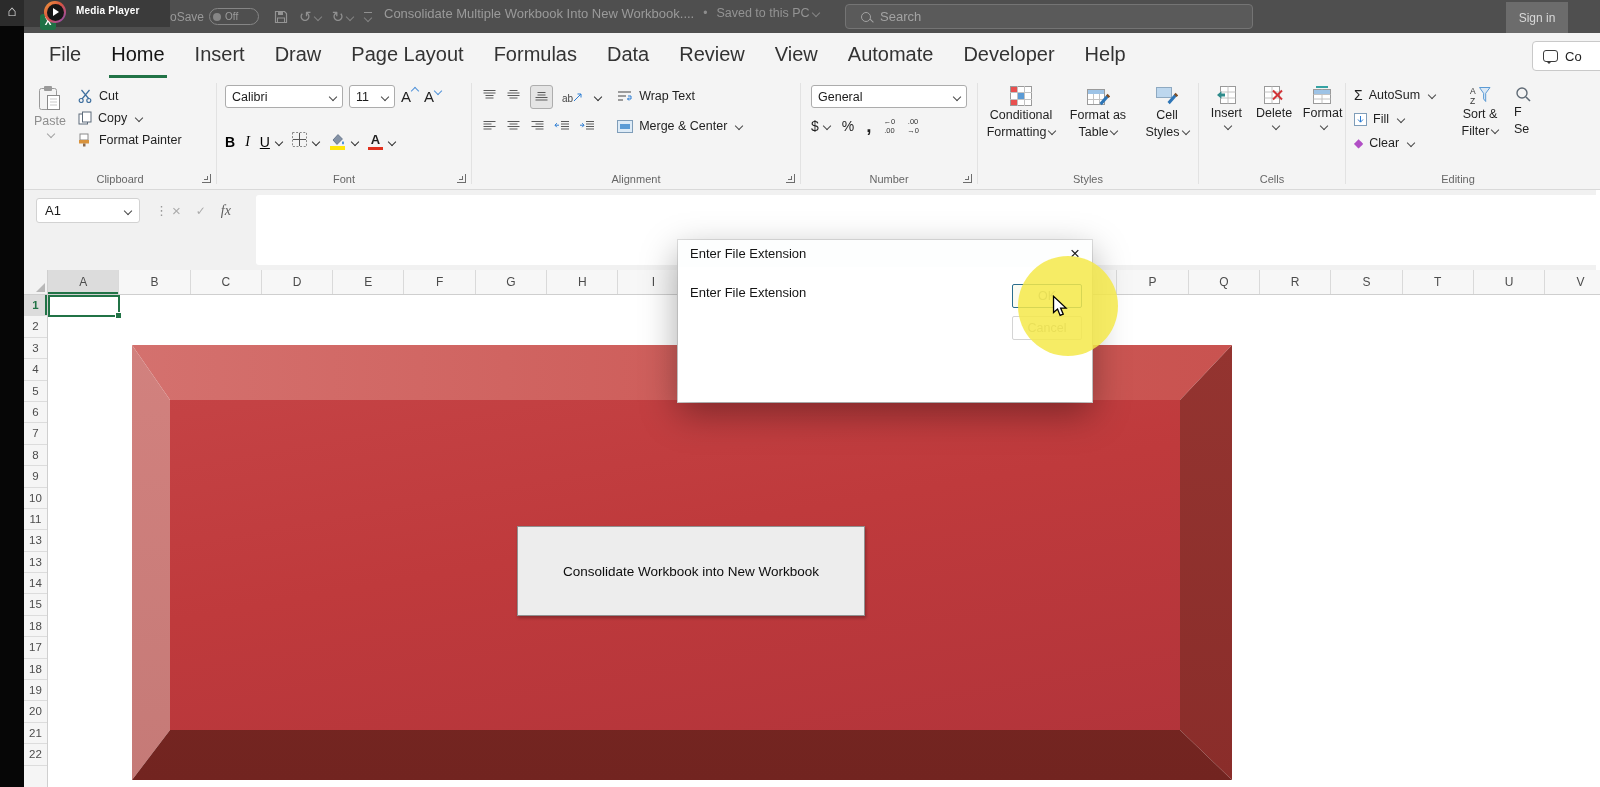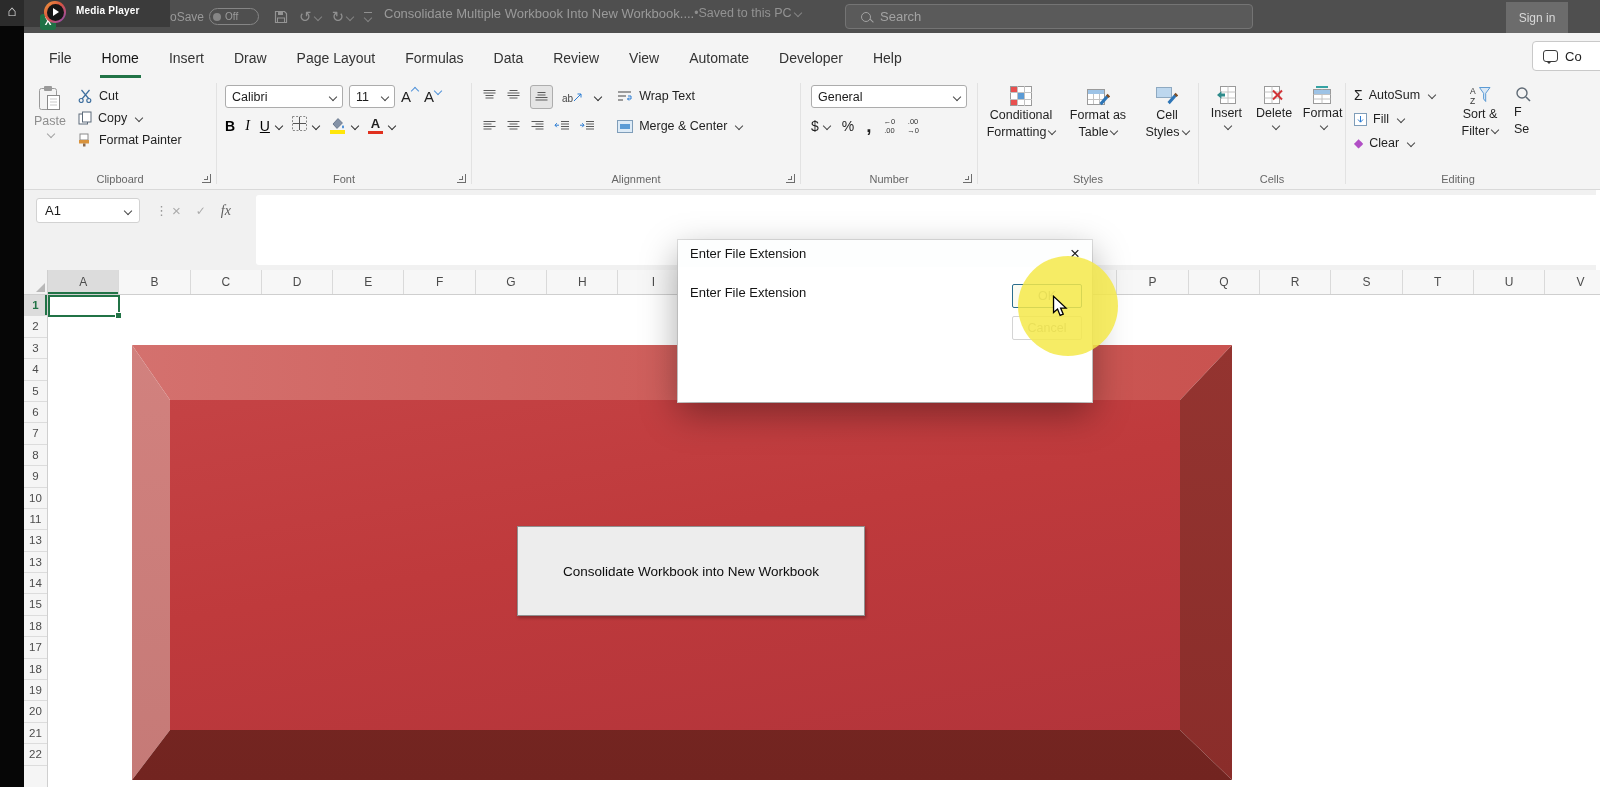--- a/index.html
+++ b/index.html
@@ -23,31 +23,31 @@
   #media-title{position:absolute;left:52px;top:5px;color:#fff;font-size:10px;font-weight:600;z-index:4;letter-spacing:.2px}
   #autosave{position:absolute;left:128px;top:8px;display:flex;align-items:center;gap:5px;z-index:1;color:#999}
   #autosave .as-label{font-size:12px}
   .pill{width:42px;height:15px;border:1.5px solid #868686;border-radius:9px;display:flex;align-items:center;gap:4px;padding:0 3px}
   .knob{width:8px;height:8px;background:#868686;border-radius:50%}
   .pill .off{font-size:10px;color:#9c9c9c}
   #qat{position:absolute;left:250px;top:0;height:33px;display:flex;align-items:center;gap:11px;color:#909090;z-index:1}
   #qat .glyph{font-size:15px}
   #qat .qat-custom{display:flex;flex-direction:column;align-items:center;gap:2px}
   #qat .qat-custom .bar{width:8px;height:1.5px;background:#909090}
-  #doc-title-wrap{position:absolute;left:360px;top:0;height:26px;display:flex;align-items:center;z-index:1}
+  #doc-title-wrap{position:absolute;left:360px;top:0;height:26px;display:flex;align-items:center;gap:9px;z-index:1}
   #doc-title{color:#9a9a9a;font-size:13px}
   #saved-wrap{color:#939393;font-size:12.5px;display:flex;align-items:center}
   #search-box{position:absolute;left:821px;top:4px;width:408px;height:25px;background:#5a5a5a;border:1px solid #747474;border-radius:4px;display:flex;align-items:center;gap:9px;padding-left:15px;color:#a3a3a3;font-size:13px;z-index:5;box-sizing:border-box}
   .mag{width:8px;height:8px;border:1.4px solid #a2a2a2;border-radius:50%;position:relative;flex:none}
   .mag::after{content:"";position:absolute;width:5px;height:1.4px;background:#a2a2a2;transform:rotate(45deg);right:-4px;bottom:-1px}
   #sign-in{position:absolute;left:1482px;top:2px;width:62px;height:31px;background:#6c6c6c;color:#d9d9d9;font-size:12px;display:flex;align-items:center;justify-content:center;z-index:5}
 
   
   #tabs-row{left:24px;top:33px;width:1576px;height:45px;background:#f4f4f4;display:flex;align-items:stretch;padding-left:10px;box-sizing:border-box}
-  .tab{padding:0 13px;font-size:14px;color:#333;display:flex;align-items:flex-end}
+  .tab{padding:0 13px;font-size:20px;color:#333;display:flex;align-items:flex-end}
   .tab span{padding:0 2px 9px;border-bottom:3px solid transparent}
   #tabs-row div.tab:nth-of-type(2) span{font-weight:normal;color:#141414;border-bottom-color:#217346}
   #comments-btn{left:1532px;top:41px;width:82px;height:30px;background:#fff;border:1px solid #c9c9c9;border-radius:4px;display:flex;align-items:center;gap:7px;padding:0 10px;font-size:13px;color:#222;z-index:3;box-sizing:border-box}
   .bubble{width:13px;height:10px;border:1.4px solid #3b3b3b;border-radius:3px;position:relative;flex:none}
   .bubble::after{content:"";position:absolute;left:2px;bottom:-6px;border:3px solid transparent;border-top-color:#3b3b3b}
 
   
   #ribbon{left:24px;top:78px;width:1576px;height:112px;background:#f4f4f4;border-bottom:1px solid #d9d9d9;display:flex;box-sizing:border-box}
   .group{position:relative;height:100%;flex:none;box-sizing:border-box}
   .glabel{position:absolute;bottom:4px;left:0;right:0;text-align:center;font-size:11px;color:#666}
@@ -61,21 +61,21 @@
   .ubar{display:inline-block;width:15px;height:3.5px;margin-top:1px}
   .iconbox{display:flex;flex-direction:column;align-items:center;line-height:1}
   .selbox{border:1px solid #adadad;background:#e4e4e4;border-radius:3px;padding:2px 3px}
   .minidec{display:flex;flex-direction:column;align-items:center;font-size:7.5px;color:#333;line-height:1.25}
 
   
   #g-clip .content{display:flex;padding:7px 2px 0 10px;gap:12px}
   #paste-btn{display:flex;flex-direction:column;align-items:center;gap:3px;color:#8e8e8e;font-size:12.5px}
 
   
-  #g-font .content{display:flex;flex-direction:column;padding:7px 0 0 8px;gap:8px}
+  #g-font .content{display:flex;flex-direction:column;padding:7px 0 0 8px;gap:24px}
   #g-font .row{display:flex;align-items:center;gap:6px}
   .bigA{font-size:15px;color:#1f1f1f;display:flex;align-items:flex-start}
   .bigA .chev{margin-left:1px;color:#2b7cd3}
 
   
   #g-align .content{display:flex;padding:7px 0 0 10px;gap:16px}
   #g-align .grid2{display:flex;flex-direction:column;gap:10px}
   #g-align .irow{display:flex;align-items:center;gap:9px}
 
   

